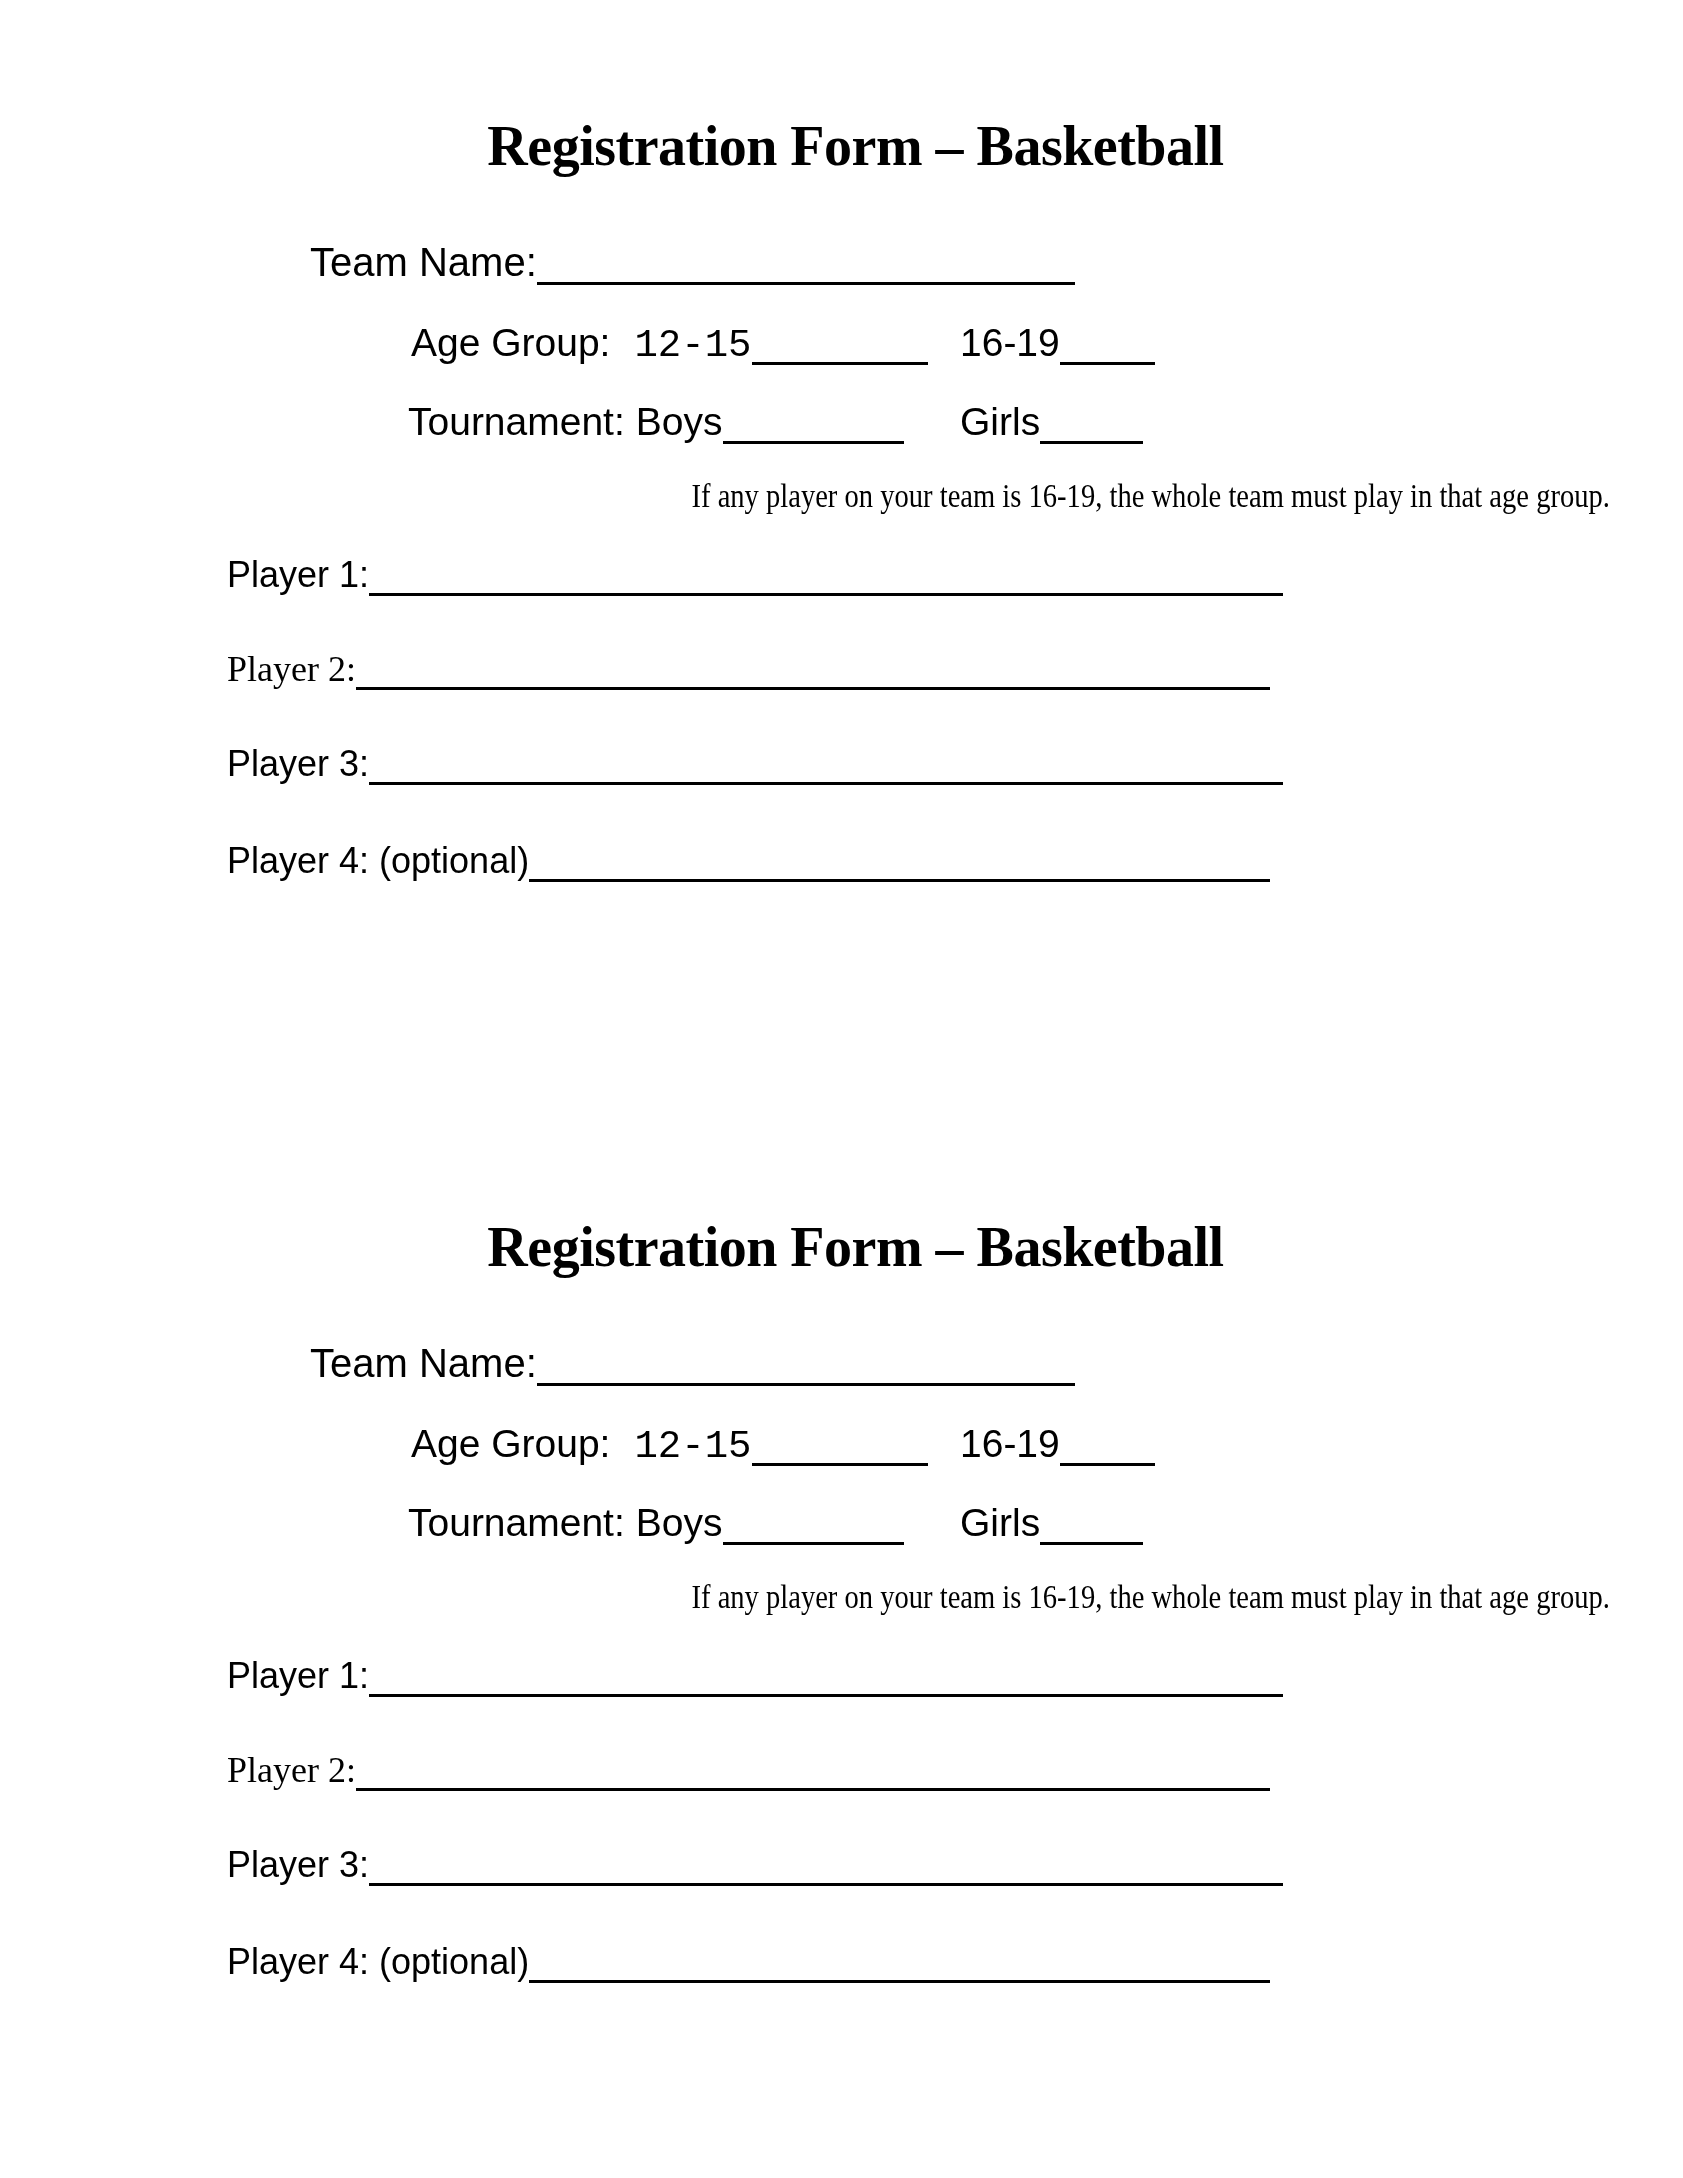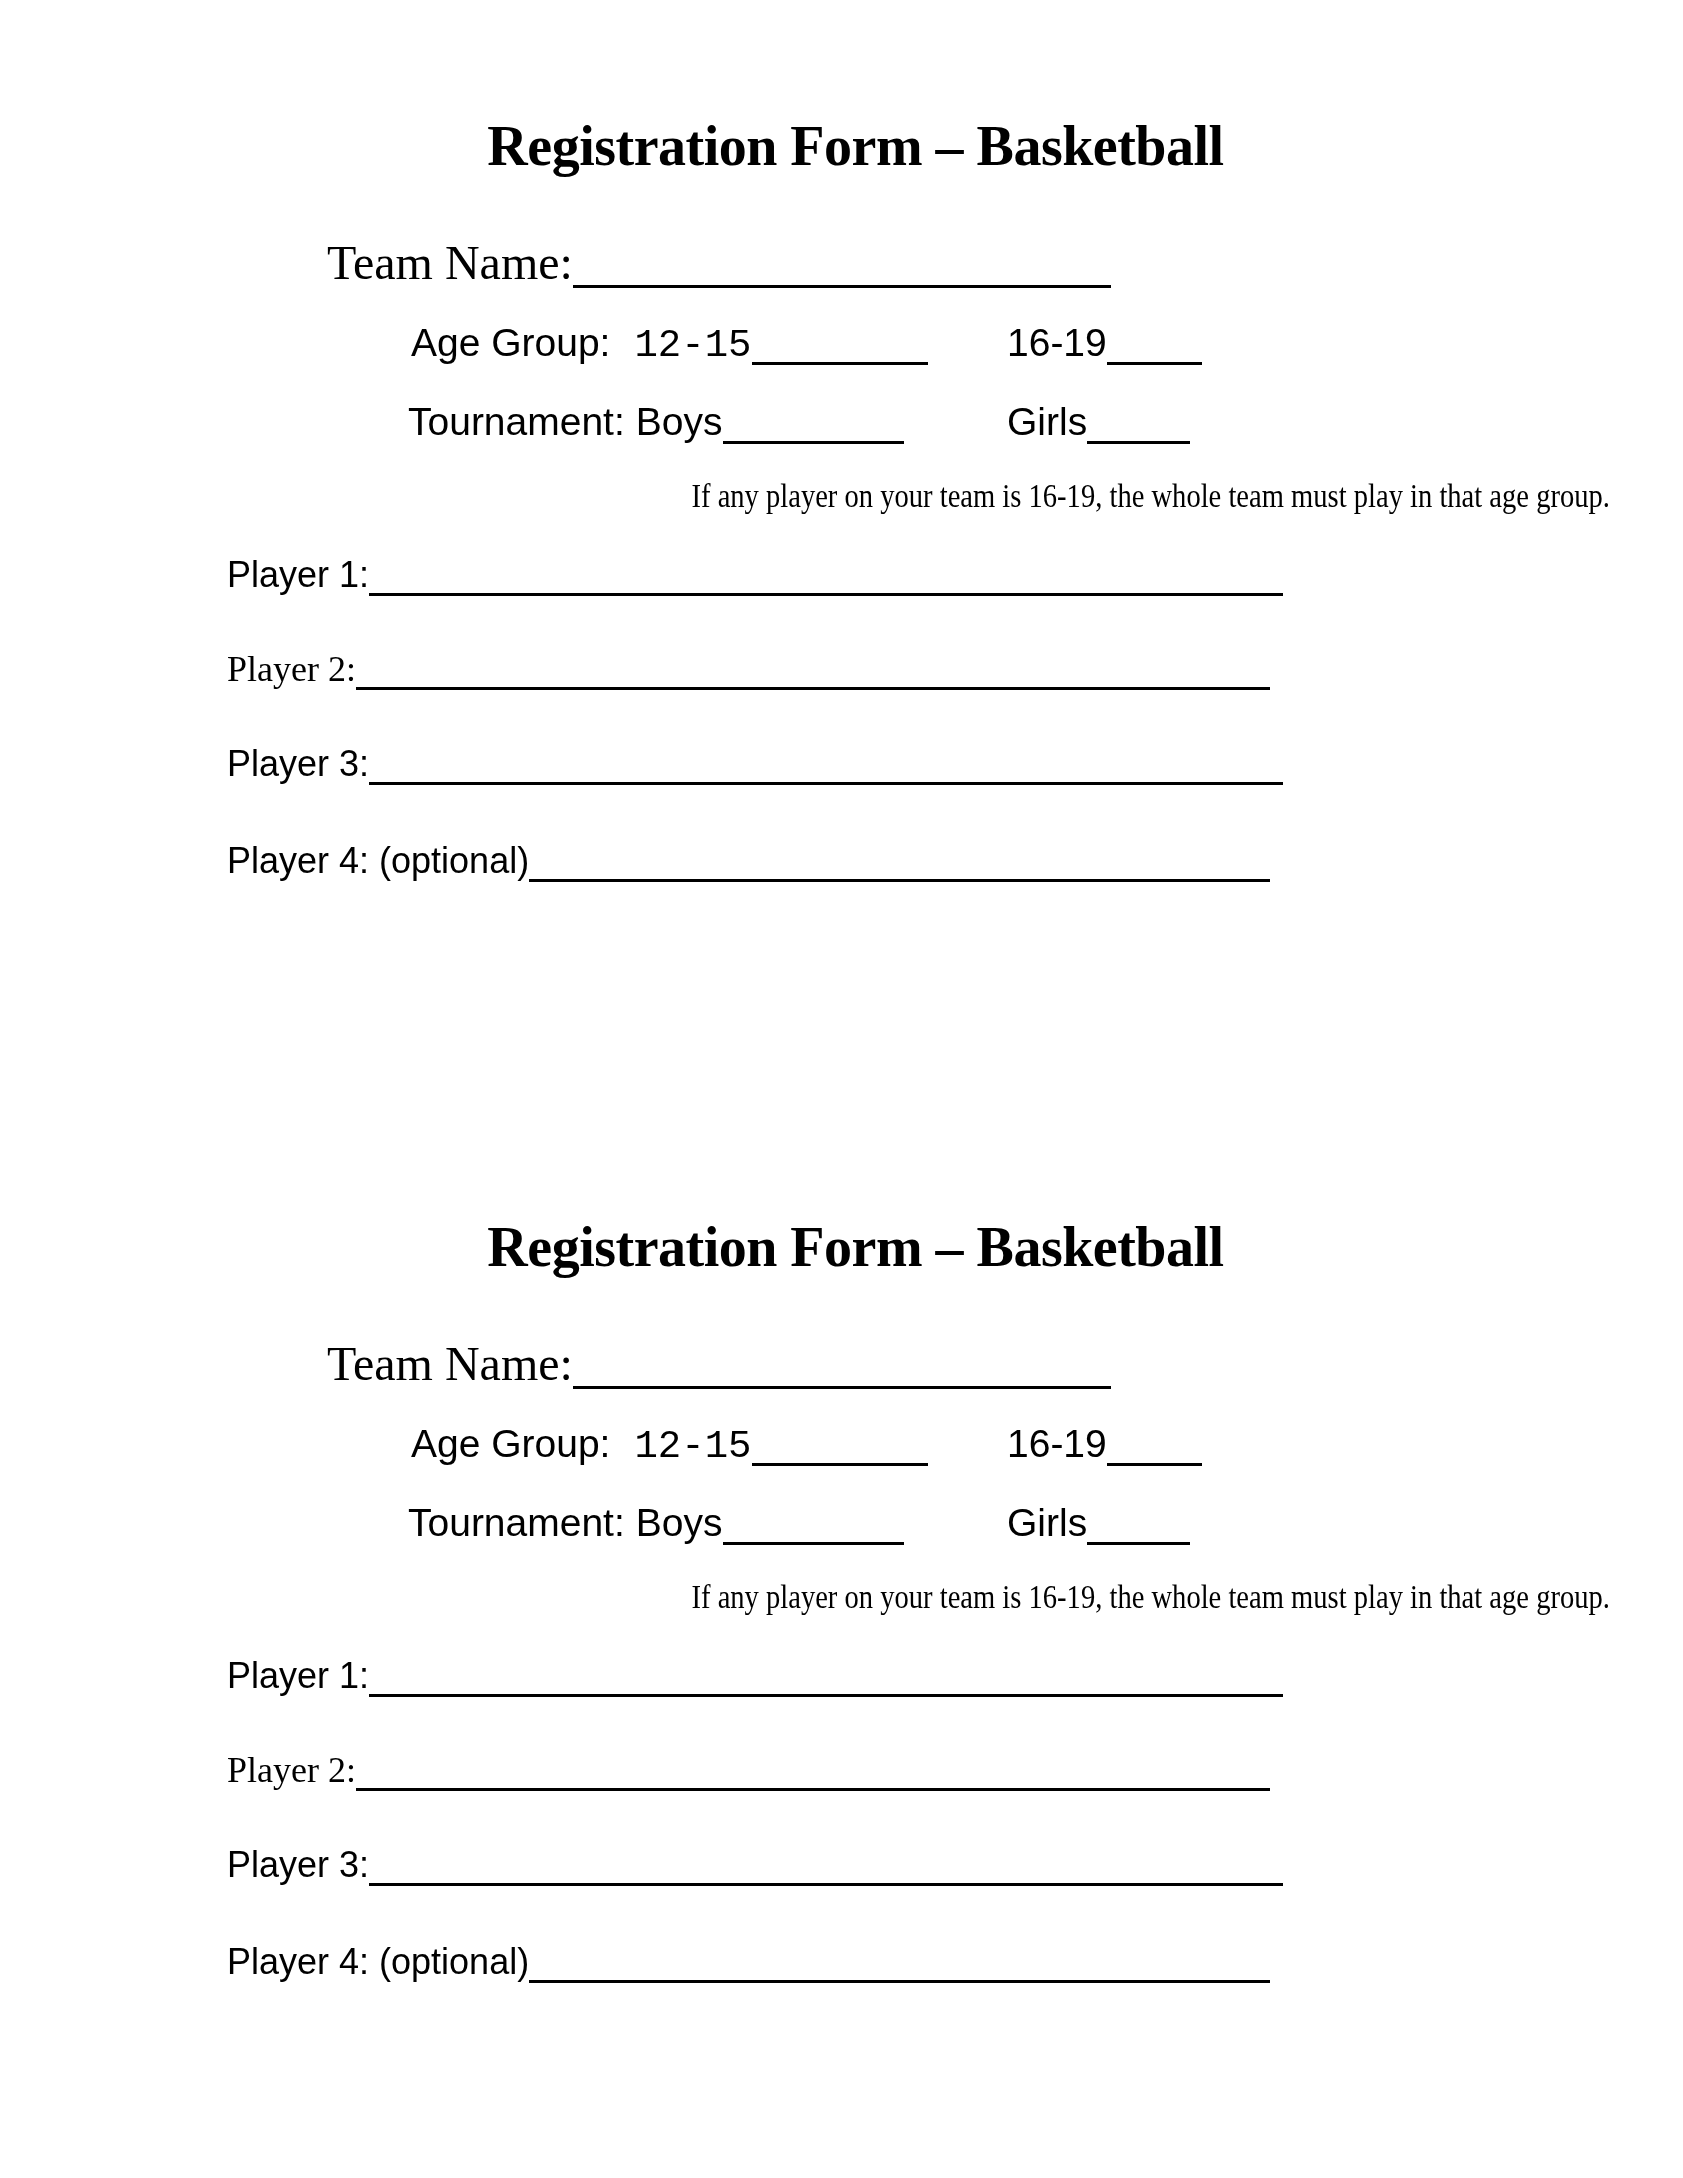--- a/index.html
+++ b/index.html
@@ -33,34 +33,34 @@
     width: 1683px;
     text-align: center;
     font-family: "Liberation Serif", serif;
     font-weight: 700;
     font-size: 56px;
     line-height: 63px;
     letter-spacing: -0.5px;
   }
   .team-row {
     top: 236px;
-    left: 313px;
-    font-family: Liberation Serif, serif;
-    font-size: 48px;
+    left: 296px;
+    font-family: Liberation Sans, sans-serif;
+    font-size: 40px;
     line-height: 53px;
   }
   .sans-row {
     font-family: "Liberation Sans", sans-serif;
     font-size: 39px;
     line-height: 44px;
   }
   .age-row { top: 321px; left: 0; width: 1683px; height: 50px; }
   .tournament-row { top: 400px; left: 0; width: 1683px; height: 50px; padding-left: 24px; }
   .col1 { position: absolute; left: 397px; white-space: nowrap; }
-  .col2 { position: absolute; left: 993px; white-space: nowrap; }
+  .col2 { position: absolute; left: 946px; white-space: nowrap; }
   .tournament-row .col1 { left: 394px; }
   .opt-gap-2 { margin-left: 24px; font-family: Liberation Mono, monospace; }
   .opt-gap-1 { margin-left: 11px; }
 
   .note-row {
     top: 474px;
     left: 0;
     width: 1683px;
     text-align: right;
     font-family: "Liberation Serif", serif;

